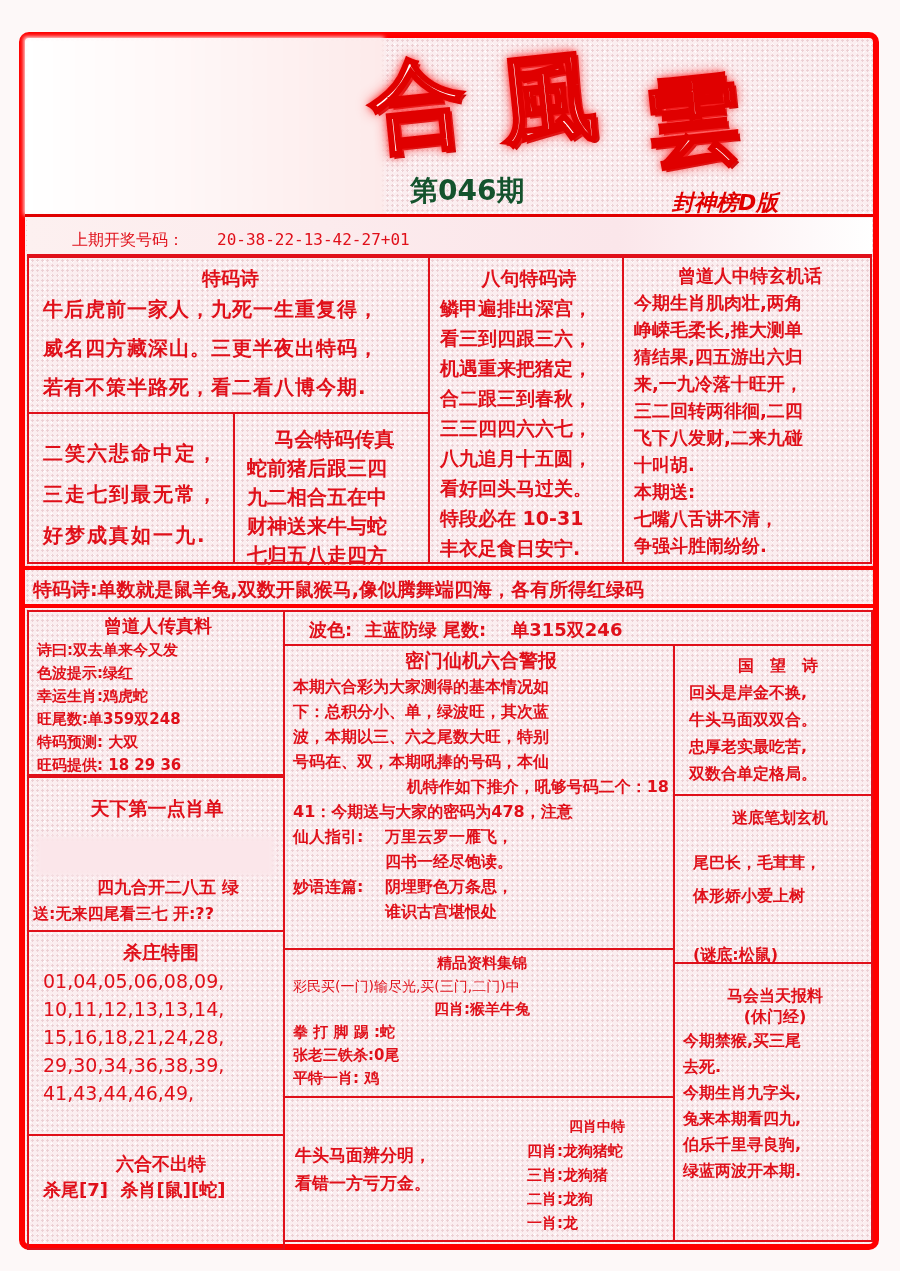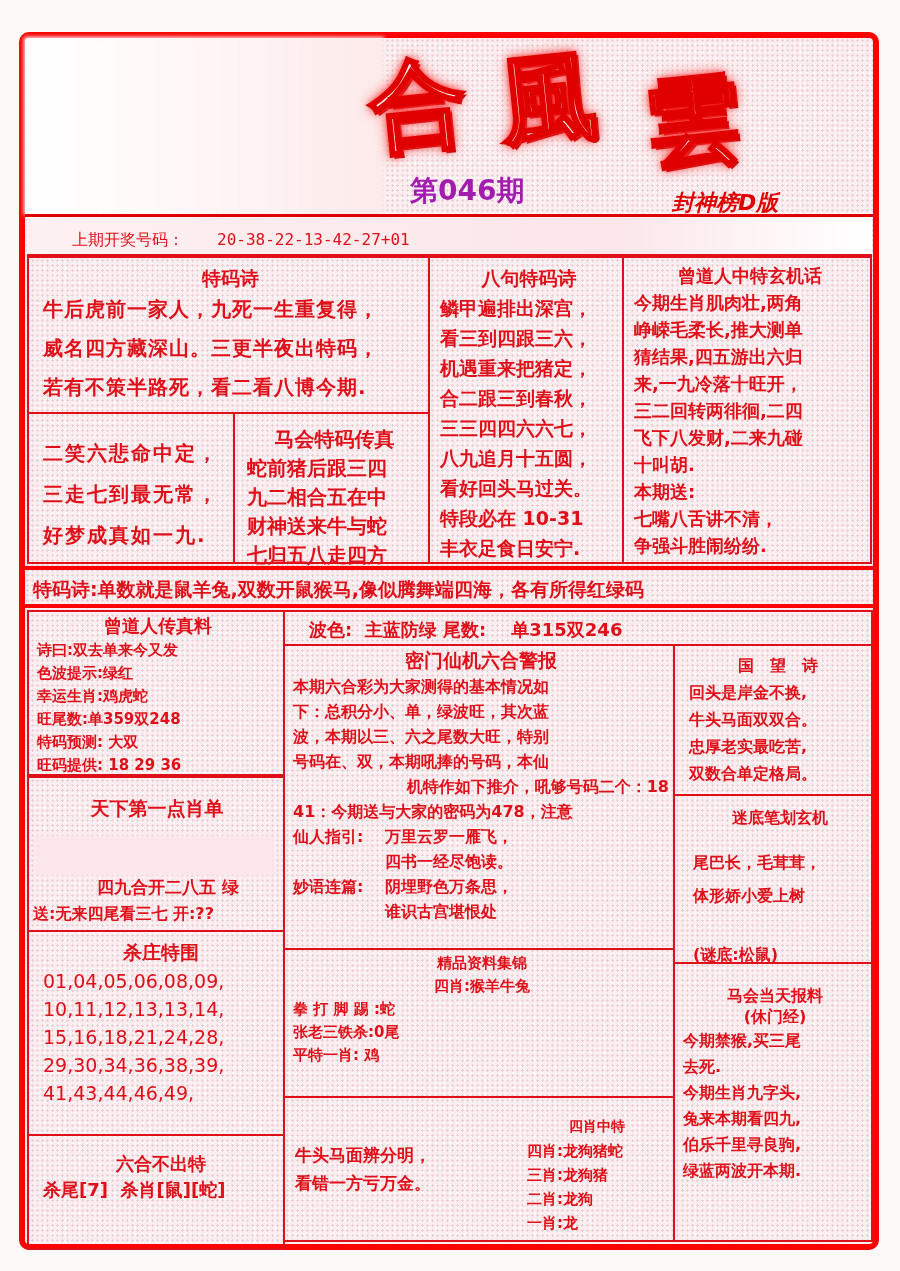--- a/index.html
+++ b/index.html
@@ -19,21 +19,21 @@
 <div class="abs frame paper"></div>
 
 <div class="abs blur" style="left:24px;top:37px;width:360px;height:178px;"></div>
 
 <div class="abs" style="left:380px;top:30px;width:440px;height:150px;">
   <span class="title-ch" style="position:absolute;left:-10px;top:12px;">合</span>
   <span class="title-ch" style="position:absolute;left:120px;top:6px;">風</span>
   <span class="title-ch" style="position:absolute;left:265px;top:28px;">雲</span>
 </div>
 
-<div class="abs" style="left:410px;top:172px;font-size:28px;font-weight:bold;color:#a21caf;">第046期</div>
+<div class="abs" style="left:410px;top:172px;font-size:28px;font-weight:bold;color:#14532d;">第046期</div>
 <div class="abs" style="left:672px;top:188px;font-size:22px;font-weight:bold;font-style:italic;color:#e00000;">封神榜D版</div>
 
 <div class="abs" style="left:25px;top:214px;width:848px;height:3px;background:#e00000;"></div>
 
 <div class="abs" style="left:27px;top:218px;width:845px;height:38px;background:linear-gradient(90deg,#fdf0f0,#fbe6ea 70%,#fff 100%);border-bottom:2px solid #e0101a;">
   <span style="position:absolute;left:45px;top:12px;font-size:16px;color:#e0101a;">上期开奖号码：</span>
   <span style="position:absolute;left:190px;top:12px;font-size:16px;color:#e0101a;font-family:'DejaVu Sans Mono',monospace;">20-38-22-13-42-27+01</span>
 </div>
 
 <div class="abs cell" style="left:27px;top:256px;width:403px;height:158px;padding:8px 10px 0 14px;">
@@ -142,20 +142,21 @@
     <div class="t" style="font-size:16px;width:92px;">妙语连篇:</div>
     <div>
       <div class="t" style="font-size:16px;">阴埋野色万条思，</div>
       <div class="t" style="font-size:16px;margin-top:4px;">谁识古宫堪恨处</div>
     </div>
   </div>
 </div>
 
 <div class="abs cell" style="left:283px;top:948px;width:392px;height:150px;padding:4px 2px 0 8px;">
   <div class="t ctr" style="font-size:15px;">精品资料集锦</div>
+  <div class="t" style="font-size:14px;margin-top:5px;white-space:nowrap;font-weight:normal;">彩民买(一门)输尽光,买(三门,二门)中</div>
   <div class="t ctr" style="font-size:15px;margin-top:4px;">四肖:猴羊牛兔</div>
   <div class="t" style="font-size:15px;margin-top:4px;">拳 打 脚 踢 :蛇</div>
   <div class="t" style="font-size:15px;margin-top:4px;">张老三铁杀:0尾</div>
   <div class="t" style="font-size:15px;margin-top:4px;">平特一肖: 鸡</div>
 </div>
 
 <div class="abs cell" style="left:283px;top:1096px;width:392px;height:146px;">
   <div class="t" style="position:absolute;left:10px;top:46px;font-size:17px;">牛头马面辨分明，</div>
   <div class="t" style="position:absolute;left:10px;top:74px;font-size:17px;">看错一方亏万金。</div>
   <div class="t" style="position:absolute;left:284px;top:20px;font-size:14px;">四肖中特</div>

